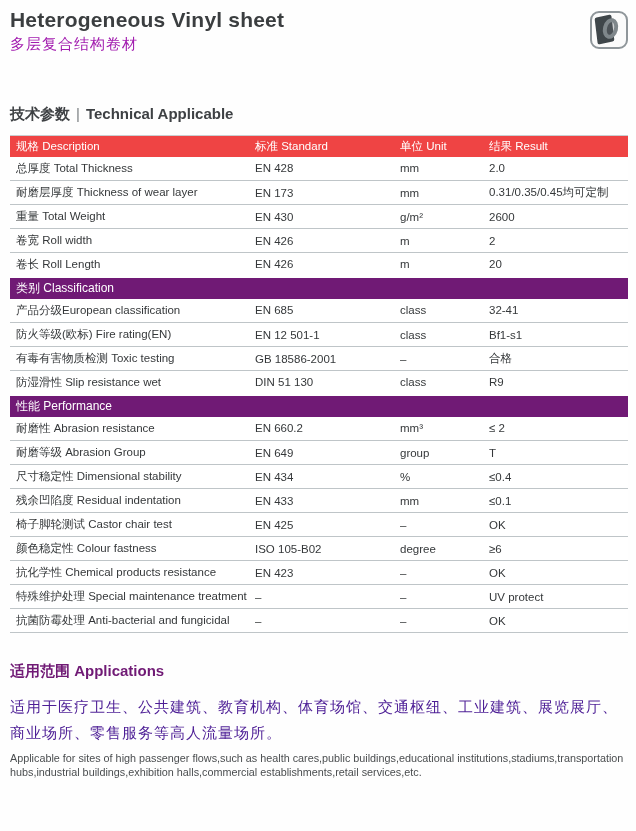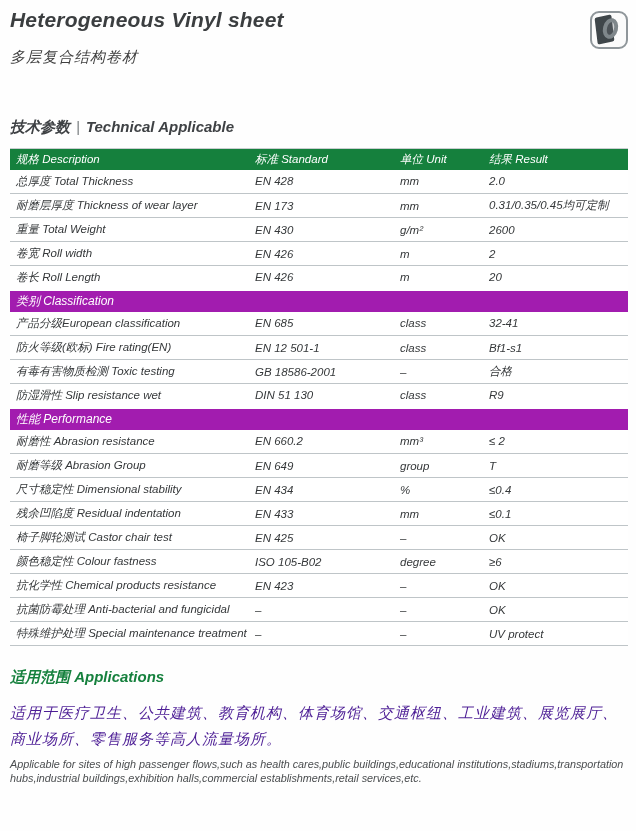--- a/index.html
+++ b/index.html
@@ -4,54 +4,54 @@
 <style>
   * { box-sizing: border-box; }
   html, body { margin: 0; padding: 0; }
   body {
     width: 636px; height: 831px;
     background: #fefefe;
     font-family: "Liberation Sans", "DejaVu Sans", sans-serif;
     color: #35383a;
     overflow: hidden;
   }
-  .page { width: 636px; height: 662px; padding: 8px 4px 0 10px; position: relative; font-style: italic; }
+  .page { width: 636px; height: 662px; padding: 8px 4px 0 10px; position: relative; }
 
   
   .doc-header { display: flex; justify-content: space-between; align-items: flex-start; }
   .page-title { margin: 0; font-size: 21px; font-weight: bold; color: #3b3e40; letter-spacing: 0.2px; }
-  .page-subtitle { margin-top: 16px; font-size: 15px; color: #404040; letter-spacing: 1px; }
+  .page-subtitle { margin-top: 3px; font-size: 15px; color: #a21caf; letter-spacing: 1px; }
 
   .logo { width: 38px; height: 38px; margin: 3px 4px 0 0; border: 2px solid #8f969a;
           border-radius: 9px; position: relative; overflow: hidden; background: #fbfbfb; flex: 0 0 auto; }
   .logo-dark { position: absolute; left: 4px; top: 3px; width: 17px; height: 27px;
                background: #3f464a; transform: rotate(-7deg) skewY(-5deg); border-radius: 2px; }
   .logo-ring { position: absolute; left: 11px; top: 5px; width: 15px; height: 21px;
                border: 4px solid #7f878b; border-radius: 50%; transform: rotate(14deg);
                background: rgba(110,117,121,0.30); }
 
   
   .tech-heading { margin: 51px 0 0 0; font-size: 15px; font-weight: bold; color: #3e4144; }
   .tech-heading .sep { font-weight: normal; color: #7c8083; margin: 0 6px; }
 
   
   table.spec { margin-top: 11px; width: 618px; border-collapse: collapse; table-layout: fixed;
                border-top: 1px solid #c9ced0; }
   table.spec th {
-    background: #15803d; color: #ffffff; font-weight: normal; font-size: 11.5px;
+    background: #ef4444; color: #ffffff; font-weight: normal; font-size: 11.5px;
     text-align: left; height: 21px; padding: 0;
   }
   table.spec td { font-size: 11.5px; color: #35383a; height: 24px; padding: 0;
                   border-bottom: 1px solid #bfc5c8; background: #fff; }
   table.spec th:first-child, table.spec td:first-child { padding-left: 6px; }
-  tr.band-row td { background: #a21caf; color: #ffffff; font-size: 12px; height: 22px;
+  tr.band-row td { background: #701a75; color: #ffffff; font-size: 12px; height: 22px;
                    border-bottom: none; border-top: 2px solid #fff; padding-left: 6px; }
 
   
-  .apps-heading { margin: 22px 0 0 0; font-size: 15px; font-weight: bold; color: #15803d; }
+  .apps-heading { margin: 29px 0 0 0; font-size: 15px; font-weight: bold; color: #701a75; }
   .apps-zh { margin: 13px 0 0 0; font-size: 15px; line-height: 26px; color: #4c1d95;
              letter-spacing: 1px; }
   .apps-en { margin: 5px 0 0 0; font-size: 10.8px; line-height: 14px; color: #4a4d4f; }
 </style>
 </head>
 <body>
 
 <div class="page">
 
   <div class="doc-header">
@@ -181,30 +181,30 @@
           <td>degree</td>
           <td>≥6</td>
         </tr>
         <tr class="data-row">
           <td>抗化学性 Chemical products resistance</td>
           <td>EN 423</td>
           <td>–</td>
           <td>OK</td>
         </tr>
         <tr class="data-row">
+          <td>特殊维护处理 Special maintenance treatment</td>
+          <td>–</td>
+          <td>–</td>
+          <td>UV protect</td>
+        </tr>
+        <tr class="data-row">
           <td>抗菌防霉处理 Anti-bacterial and fungicidal</td>
           <td>–</td>
           <td>–</td>
           <td>OK</td>
-        </tr>
-        <tr class="data-row">
-          <td>特殊维护处理 Special maintenance treatment</td>
-          <td>–</td>
-          <td>–</td>
-          <td>UV protect</td>
         </tr>
       </tbody>
   </table>
 
   <h2 class="apps-heading">适用范围 Applications</h2>
   <p class="apps-zh">适用于医疗卫生、公共建筑、教育机构、体育场馆、交通枢纽、工业建筑、展览展厅、商业场所、零售服务等高人流量场所。</p>
   <p class="apps-en">Applicable for sites of high passenger flows,such as health cares,public buildings,educational institutions,stadiums,transportation hubs,industrial buildings,exhibition halls,commercial establishments,retail services,etc.</p>
 
 </div>
 

